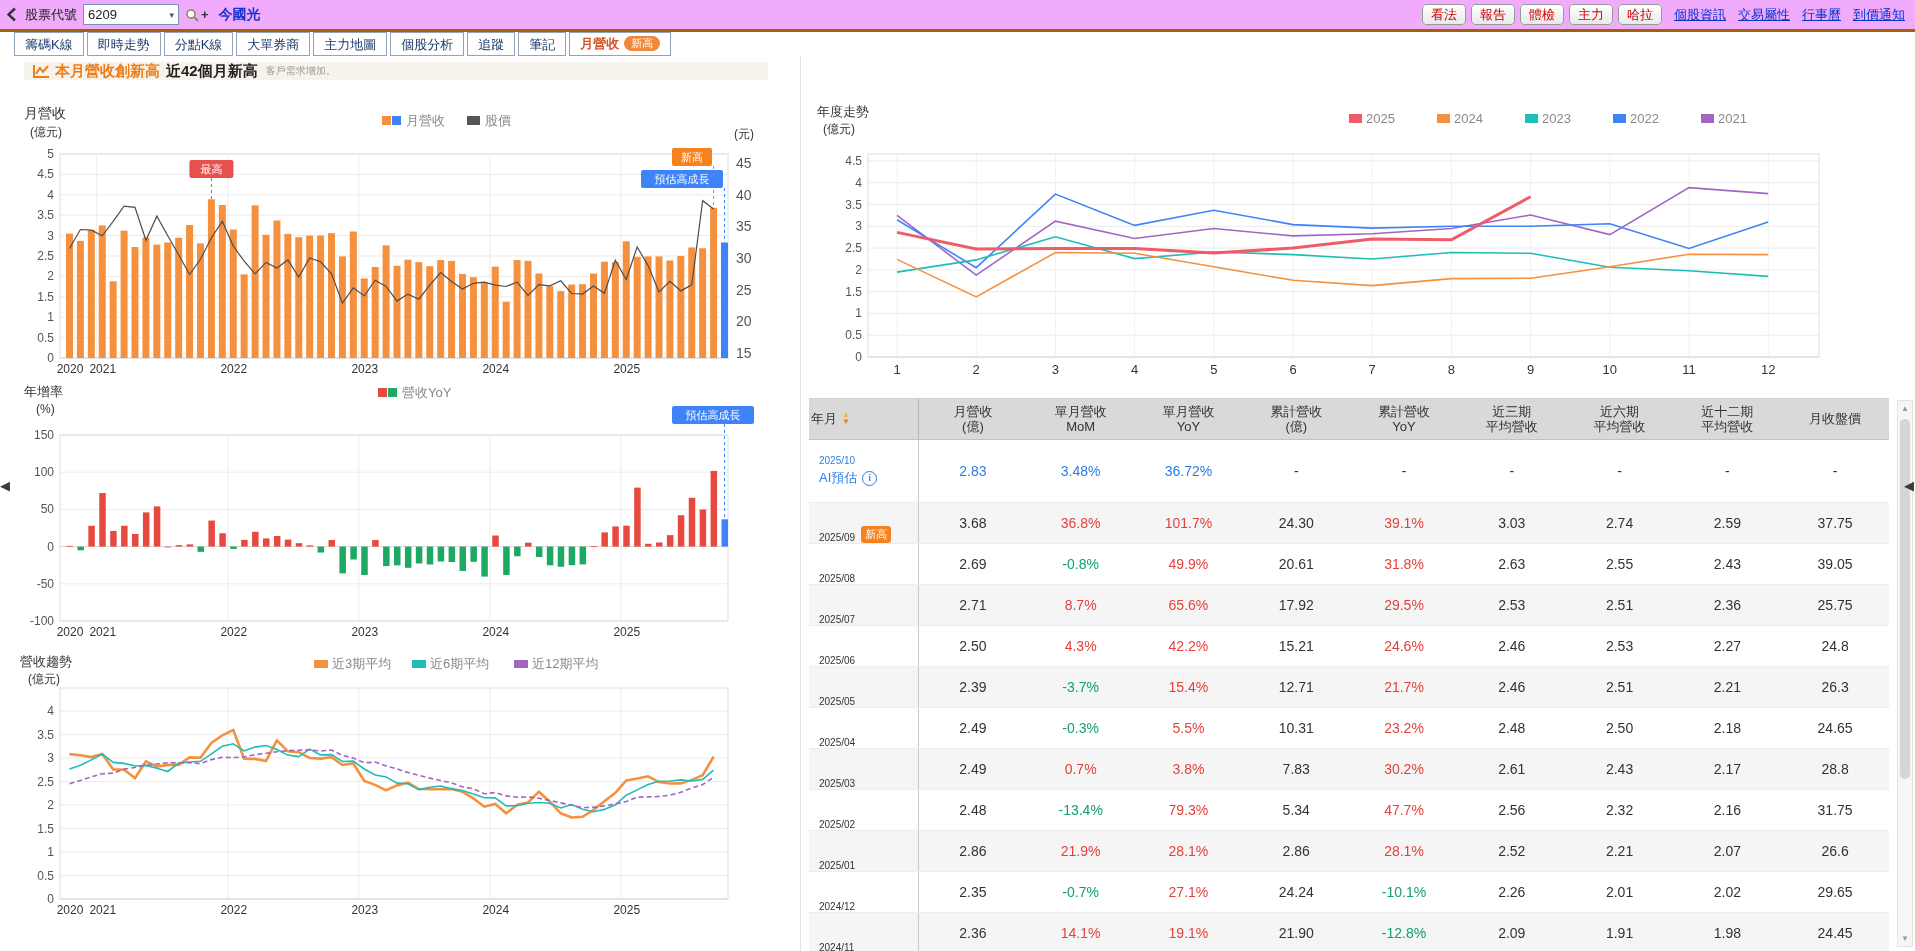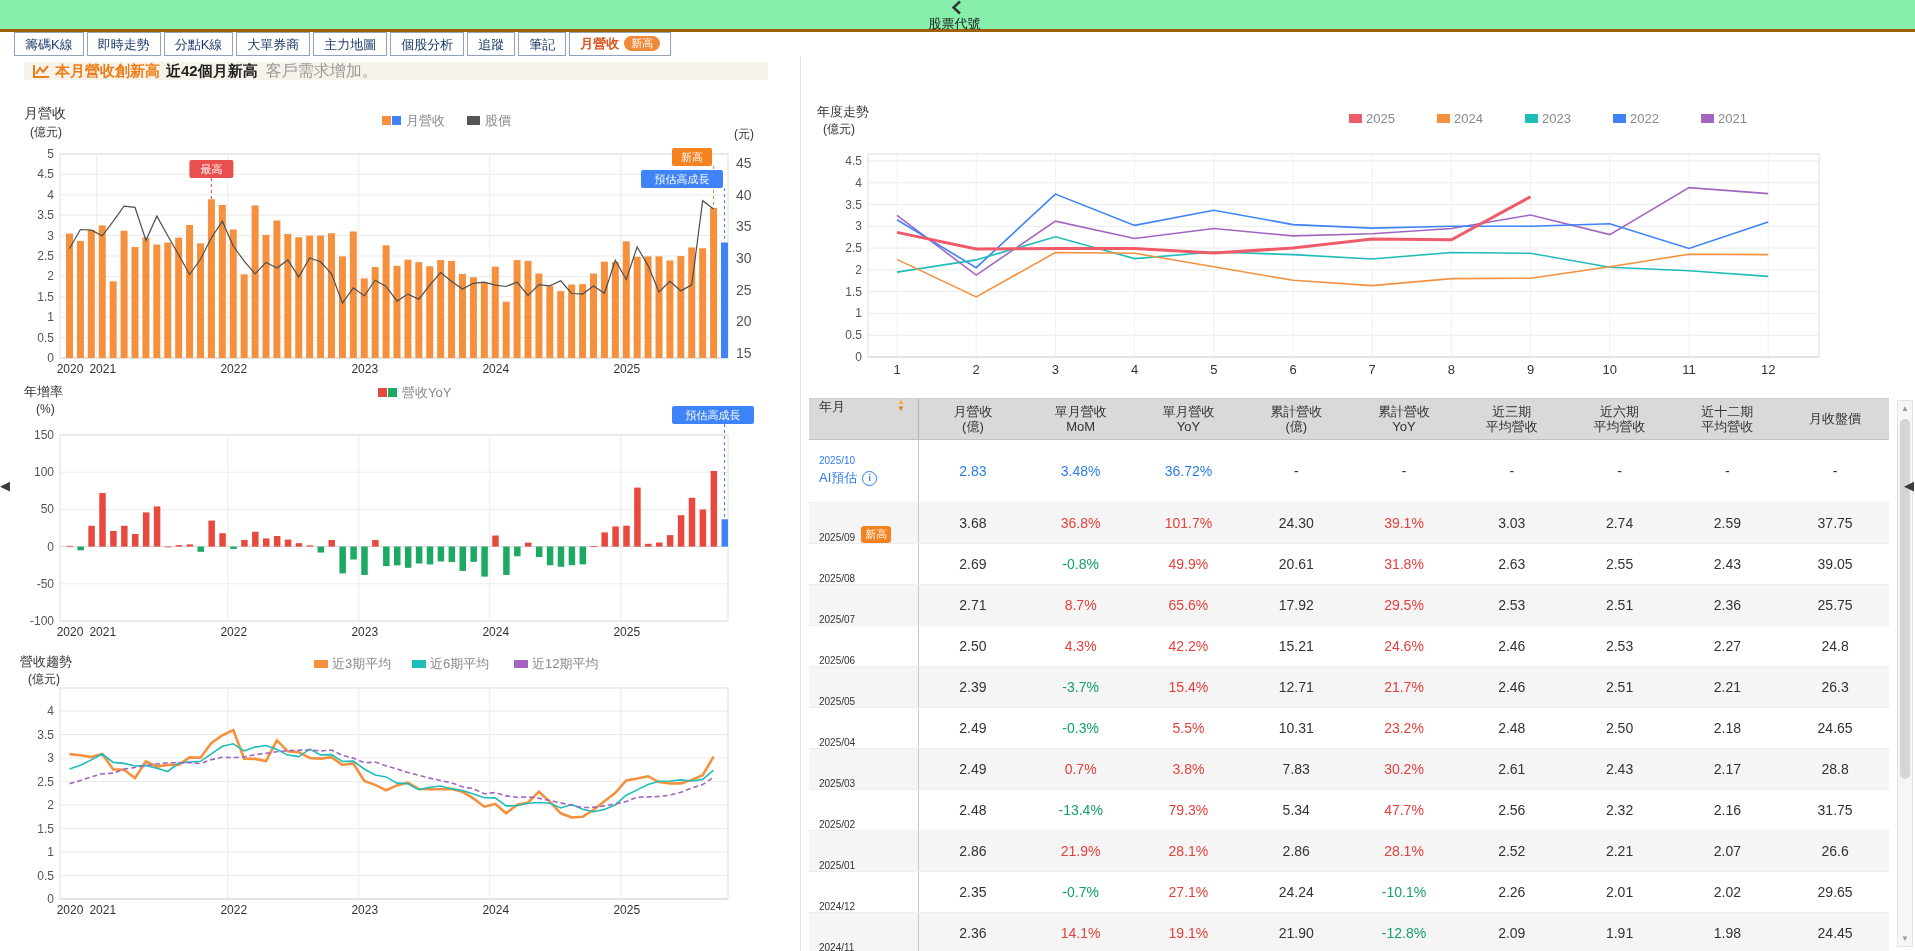--- a/index.html
+++ b/index.html
@@ -1,18 +1,18 @@
 <!DOCTYPE html>
 <html><head>
 <meta charset="utf-8">
 <style>
   html,body{margin:0;padding:0;background:#fff;font-family:"Liberation Sans","DejaVu Sans",sans-serif;}
   body{width:1915px;height:951px;position:relative;overflow:hidden;}
   
-  .topbar{position:absolute;left:0;top:0;right:0;height:29px;background:#86efac;border-bottom:3px solid #a16207;display:flex;align-items:center;font-size:13px;color:#222;flex-direction:column;}
+  .topbar{position:absolute;left:0;top:0;right:0;height:29px;background:#f0abfc;border-bottom:3px solid #a16207;display:flex;align-items:center;font-size:13px;color:#222;}
   .back{margin:0 8px 0 6px;display:flex;align-items:center;cursor:pointer;}
   .code-label{margin-right:6px;}
   .code-input{background:#fff;border:1px solid #7a92b8;height:19px;width:86px;display:inline-flex;align-items:center;justify-content:space-between;padding:0 4px;font-size:13px;}
   .caret{color:#555;font-size:9px;}
   .mag{margin:0 2px 0 6px;display:flex;align-items:center;}
   .plus{font-weight:bold;color:#333;margin-right:10px;cursor:pointer;}
   .stock-name{color:#1733cf;font-weight:bold;font-size:14px;}
   .topbar-right{margin-left:auto;display:flex;align-items:center;padding-right:10px;}
   .tb-btn{background:linear-gradient(#ffffff,#e9e9e9);border:1px solid #999;border-radius:4px;color:#c00;font-size:13px;padding:2px 8px;margin-left:5px;cursor:pointer;}
   .tb-link{color:#0633cc;text-decoration:underline;font-size:13px;margin-left:12px;cursor:pointer;}
@@ -20,28 +20,28 @@
   .tabbar{position:absolute;left:0;top:32px;right:0;height:24px;background:#fff;display:flex;gap:3px;padding-left:14px;}
   .tab{border:1px solid #93a3bd;background:#fff;color:#1b3a6b;font-size:13px;padding:3px 10px 4px;cursor:pointer;white-space:nowrap;}
   .tab.active{color:#d9541e;font-weight:bold;display:flex;gap:5px;align-items:center;}
   .tab-badge{background:#f0883a;color:#fff;border-radius:9px;font-size:11px;padding:0 7px;font-weight:normal;line-height:15px;}
   
   .left-panel{position:absolute;left:0;top:56px;width:800px;bottom:0;border-right:1px solid #e3e3e3;background:#fff;}
   .right-panel{position:absolute;left:801px;top:56px;right:0;bottom:0;background:#fff;}
   .headline{position:absolute;left:24px;top:6px;width:744px;height:18px;background:#f6f3ea;display:flex;align-items:center;padding-left:8px;box-sizing:border-box;}
   .headline .t1{color:#ee7d18;font-weight:bold;font-size:15px;margin:0 6px 0 5px;}
   .headline .t2{color:#222;font-weight:bold;font-size:15px;margin-right:8px;}
-  .headline .t3{color:#999;font-size:16px;}
+  .headline .t3{color:#999;font-size:10px;}
   .chartbox{position:absolute;left:14px;}
   svg text{font-family:"Liberation Sans","DejaVu Sans",sans-serif;}
   
   .rev-table{position:absolute;left:8px;top:342px;right:26px;bottom:0;font-size:14px;color:#333;overflow:hidden;background:#fff;}
   .thead{display:grid;grid-template-columns:110px repeat(9,1fr);background:#d9d9d9;height:40px;align-items:center;border-top:1px solid #cfcfcf;border-bottom:1px solid #c2c2c2;}
   .th{text-align:center;line-height:1.18;font-size:13px;color:#333;}
-  .th.ymh{text-align:left;display:flex;height:100%;padding-left:10px;box-sizing:border-box;border-right:1px solid #b5b5b5;cursor:pointer;gap:47px;}
+  .th.ymh{text-align:left;display:flex;align-items:center;height:100%;padding-left:2px;box-sizing:border-box;border-right:1px solid #b5b5b5;cursor:pointer;}
   .sort{display:inline-flex;flex-direction:column;margin-left:5px;line-height:0.85;}
   .sort .s1{font-size:8px;color:#f5b041;}
   .sort .s2{font-size:8px;color:#e67e22;}
   .trow{display:grid;grid-template-columns:110px repeat(9,1fr);height:40px;align-items:center;border-bottom:1px solid #ededed;background:#fff;}
   .trow.alt{background:#f5f5f5;}
   .trow.forecast{height:62px;}
   .cell{text-align:center;}
   .ymc{padding-left:10px;border-right:1px solid #c9c9c9;height:100%;display:flex;align-items:flex-end;box-sizing:border-box;}
   .trow.forecast .ymc{flex-direction:column;align-items:flex-start;justify-content:center;gap:3px;}
   .ymtxt{font-size:10px;}
@@ -73,20 +73,24 @@
     <span class="caret">▾</span>
   </span>
   <span class="mag">
       <svg width="14" height="14">
         <circle cx="6" cy="6" r="4" stroke="#8a8a66" stroke-width="1.6" fill="#fdfdf0"></circle>
         <line x1="9" y1="9" x2="13" y2="13" stroke="#8a8a66" stroke-width="2"></line>
       </svg>
     </span>
   <span class="plus">+</span>
   <span class="stock-name">今國光</span>
+  <div class="topbar-right">
+    <span id="action-buttons"><span class="tb-btn">看法</span><span class="tb-btn">報告</span><span class="tb-btn">體檢</span><span class="tb-btn">主力</span><span class="tb-btn">哈拉</span></span>
+    <span id="top-links"><span class="tb-link">個股資訊</span><span class="tb-link">交易屬性</span><span class="tb-link">行事曆</span><span class="tb-link">到價通知</span></span>
+  </div>
 </div>
 
 <div class="tabbar" id="tabbar">
     <span class="tab">籌碼K線</span>
     <span class="tab">即時走勢</span>
     <span class="tab">分點K線</span>
     <span class="tab">大單券商</span>
     <span class="tab">主力地圖</span>
     <span class="tab">個股分析</span>
     <span class="tab">追蹤</span>

